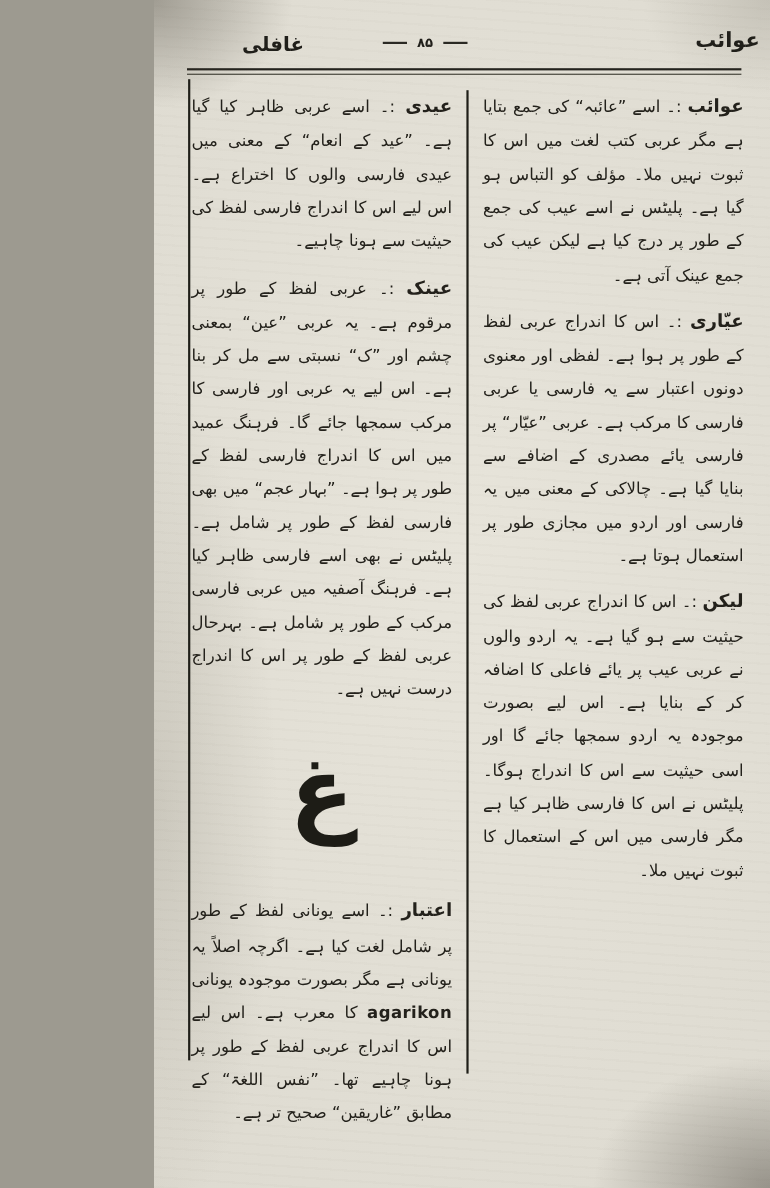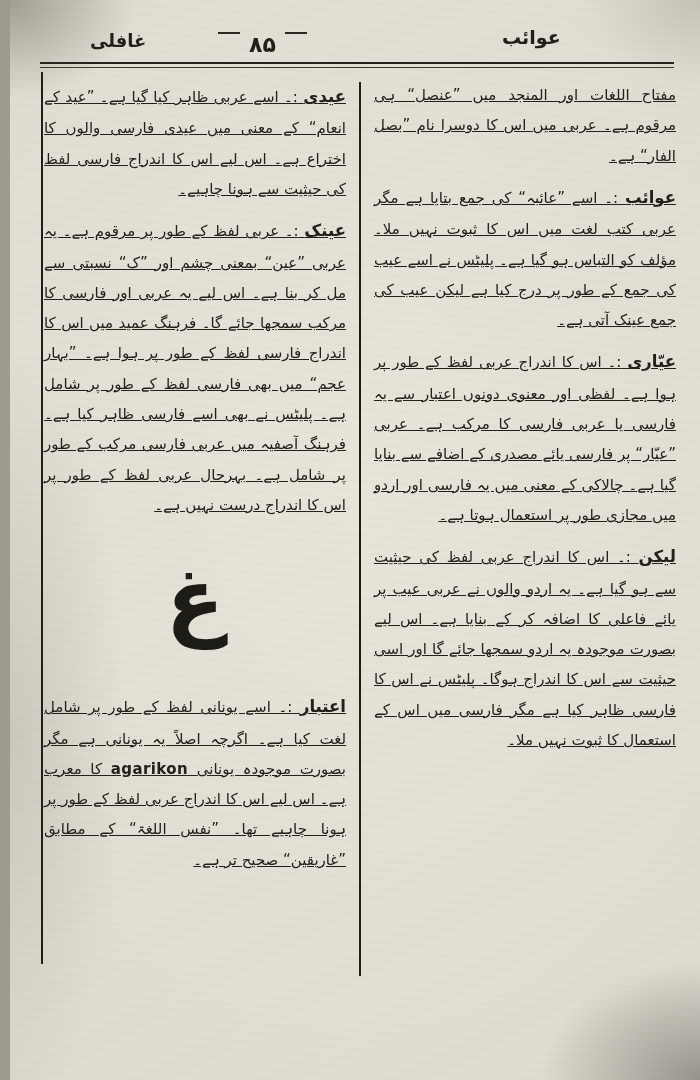--- a/index.html
+++ b/index.html
@@ -3,42 +3,42 @@
 <meta charset="utf-8">
 <style>
   * { margin:0; padding:0; box-sizing:border-box; }
   html, body { width:700px; height:1080px; }
   body {
     background:#9d9a90;
     font-family:"DejaVu Sans", sans-serif;
   }
   .scan {
     position:relative;
-    width:690px; height:1080px;
+    width:560px; height:1080px;
     overflow:hidden;
     background: radial-gradient(140% 120% at 50% 45%, #e7e4da 0%, #dedbd1 55%, #c3c0b5 100%);
   }
   .scan::after {
     content:""; position:absolute; inset:0; pointer-events:none;
     background:
       radial-gradient(180px 140px at 0% 0%, rgba(60,55,45,.38), transparent 70%),
       radial-gradient(230px 170px at 100% 100%, rgba(55,50,42,.42), transparent 70%),
       radial-gradient(150px 520px at 0% 68%, rgba(90,85,70,.16), transparent 75%),
       radial-gradient(160px 120px at 100% 0%, rgba(80,75,62,.18), transparent 72%);
   }
   .grain {
     position:absolute; inset:0; pointer-events:none; opacity:.5;
     background: repeating-linear-gradient(4deg, rgba(120,113,96,.05) 0 2px, transparent 2px 9px);
   }
 
   
   .page-header { position:relative; height:62px; z-index:2; color:#201f1a; }
   .hdr-left   { position:absolute; left:80px;  top:30px; font-weight:bold; font-size:18px; }
-  .hdr-center { position:absolute; left:208px; top:32px; display:flex; gap:9px;
-                font-weight:bold; font-size:22px; direction:rtl; }
+  .hdr-center { position:absolute; left:208px; top:32px; display:flex; align-items:center; gap:9px;
+                font-weight:bold; font-size:12px; direction:rtl; }
   .rule-seg   { display:inline-block; width:22px; height:0; border-top:2px solid #2a2923; }
   .hdr-right  { position:absolute; left:492px; top:26px; font-weight:bold; font-size:19px; }
 
   .double-rule {
     margin:0 26px 0 30px; height:6px;
     border-top:2px solid #23221d;
     border-bottom:1px solid #3a382f;
   }
 
   
@@ -51,21 +51,20 @@
   }
   .edge-line  { position:absolute; left:31px; top:4px; height:892px; width:2px; background:#1f1e18; }
   .col-divider{ width:2px; height:894px; background:#1f1e18; align-self:flex-start; margin-top:2px; }
 
   .col {
     flex:1 1 0; min-width:0;
     color:#23211b;
     font-size:15px; line-height:2.02;
     text-align:justify;
     direction:rtl;
-    text-decoration:underline;
   }
   .para  { margin-bottom:10px; }
   .hw    { font-weight:bold; font-size:16.5px; }
   .latin { font-weight:bold; font-size:15px; letter-spacing:.4px; }
   .section-letter {
     text-align:center; font-weight:bold;
     font-size:86px; line-height:1;
     margin:36px 0 48px;
     color:#1d1c16;
   }
@@ -85,21 +84,20 @@
     </span>
     <span class="hdr-right">عوائب</span>
   </header>
 
   <div class="double-rule"></div>
 
   <div class="columns">
     <div class="edge-line"></div>
 
     <div class="col">
-      <p class="para"><span>مفتاح اللغات اور المنجد میں ”عنصل“ ہی مرقوم ہے۔ عربی میں اس کا دوسرا نام ”بصل الفار“ ہے۔</span></p>
 
       <p class="para"><b class="hw">عوائب</b> <span>:۔ اسے ”عائبہ“ کی جمع بتایا ہے مگر عربی کتب لغت میں اس کا ثبوت نہیں ملا۔ مؤلف کو التباس ہو گیا ہے۔ پلیٹس نے اسے عیب کی جمع کے طور پر درج کیا ہے لیکن عیب کی جمع عینک آتی ہے۔</span></p>
 
       <p class="para"><b class="hw">عیّاری</b> <span>:۔ اس کا اندراج عربی لفظ کے طور پر ہوا ہے۔ لفظی اور معنوی دونوں اعتبار سے یہ فارسی یا عربی فارسی کا مرکب ہے۔ عربی ”عیّار“ پر فارسی یائے مصدری کے اضافے سے بنایا گیا ہے۔ چالاکی کے معنی میں یہ فارسی اور اردو میں مجازی طور پر استعمال ہوتا ہے۔</span></p>
 
 
       <p class="para"><b class="hw">لیکن</b> <span>:۔ اس کا اندراج عربی لفظ کی حیثیت سے ہو گیا ہے۔ یہ اردو والوں نے عربی عیب پر یائے فاعلی کا اضافہ کر کے بنایا ہے۔ اس لیے بصورت موجودہ یہ اردو سمجھا جائے گا اور اسی حیثیت سے اس کا اندراج ہوگا۔ پلیٹس نے اس کا فارسی ظاہر کیا ہے مگر فارسی میں اس کے استعمال کا ثبوت نہیں ملا۔</span></p>
     </div>
 
     <div class="col-divider"></div>

